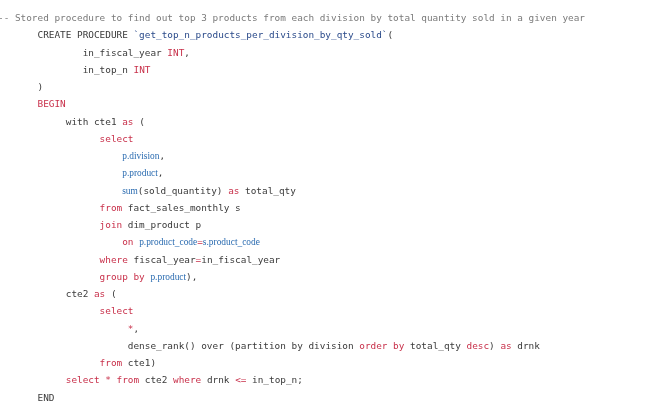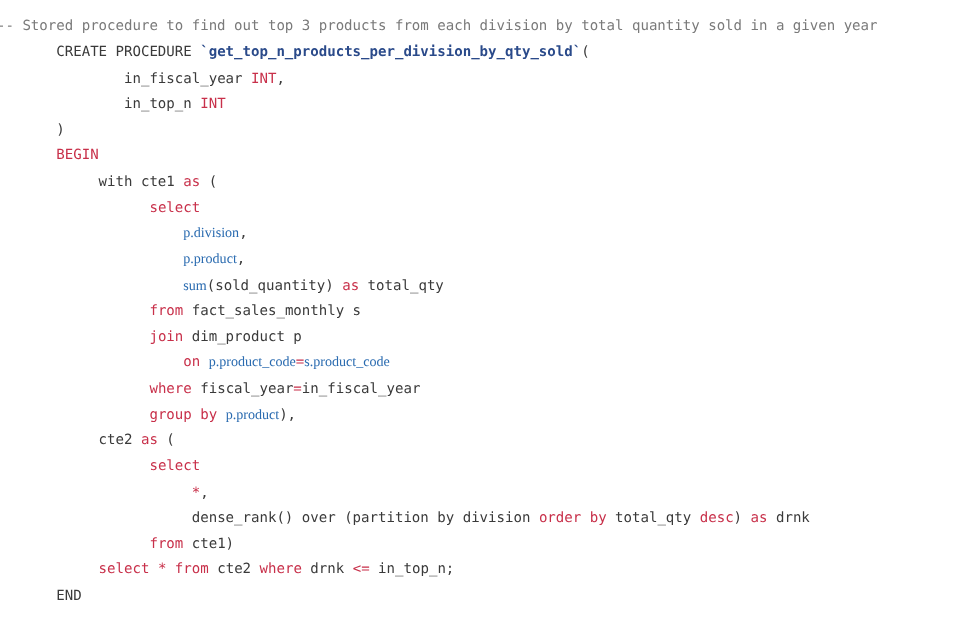--- a/index.html
+++ b/index.html
@@ -22,19 +22,19 @@
       font-size: 9.4px;
       line-height: 17.25px;
       color: #3a3a3a;
       white-space: pre;
       letter-spacing: 0px;
     }
     .line { display: block; height: 17.25px; }
     .tok-comment { color: #7a7a7a; }
     .tok-keyword { color: #c8304a; text-align: center; }
     .tok-ident-blue { color: #2a6bb0; font-family: Liberation Serif, serif; }
-    .tok-string { color: #2a4a8a; font-weight: bold; }
+    .tok-string { color: #2a4a8a; }
     .tok-plain { color: #3a3a3a; }
   </style>
 </head>
 <body>
 
 <pre class="code" id="code"><span class="line"><span></span><span class="tok-comment">-- Stored procedure to find out top 3 products from each division by total quantity sold in a given year</span></span><span class="line"><span>       </span><span class="tok-plain">CREATE PROCEDURE </span><span class="tok-string">`get_top_n_products_per_division_by_qty_sold`</span><span class="tok-plain">(</span></span><span class="line"><span>               </span><span class="tok-plain">in_fiscal_year </span><span class="tok-keyword">INT</span><span class="tok-plain">,</span></span><span class="line"><span>               </span><span class="tok-plain">in_top_n </span><span class="tok-keyword">INT</span></span><span class="line"><span>       </span><span class="tok-plain">)</span></span><span class="line"><span>       </span><span class="tok-keyword">BEGIN</span></span><span class="line"><span>            </span><span class="tok-plain">with cte1 </span><span class="tok-keyword">as</span><span class="tok-plain"> (</span></span><span class="line"><span>                  </span><span class="tok-keyword">select</span></span><span class="line"><span>                      </span><span class="tok-ident-blue">p.division</span><span class="tok-plain">,</span></span><span class="line"><span>                      </span><span class="tok-ident-blue">p.product</span><span class="tok-plain">,</span></span><span class="line"><span>                      </span><span class="tok-ident-blue">sum</span><span class="tok-plain">(sold_quantity) </span><span class="tok-keyword">as</span><span class="tok-plain"> total_qty</span></span><span class="line"><span>                  </span><span class="tok-keyword">from</span><span class="tok-plain"> fact_sales_monthly s</span></span><span class="line"><span>                  </span><span class="tok-keyword">join</span><span class="tok-plain"> dim_product p</span></span><span class="line"><span>                      </span><span class="tok-keyword">on</span><span class="tok-plain"> </span><span class="tok-ident-blue">p.product_code</span><span class="tok-keyword">=</span><span class="tok-ident-blue">s.product_code</span></span><span class="line"><span>                  </span><span class="tok-keyword">where</span><span class="tok-plain"> fiscal_year</span><span class="tok-keyword">=</span><span class="tok-plain">in_fiscal_year</span></span><span class="line"><span>                  </span><span class="tok-keyword">group by</span><span class="tok-plain"> </span><span class="tok-ident-blue">p.product</span><span class="tok-plain">),</span></span><span class="line"><span>            </span><span class="tok-plain">cte2 </span><span class="tok-keyword">as</span><span class="tok-plain"> (</span></span><span class="line"><span>                  </span><span class="tok-keyword">select</span></span><span class="line"><span>                       </span><span class="tok-keyword">*</span><span class="tok-plain">,</span></span><span class="line"><span>                       </span><span class="tok-plain">dense_rank() over (partition by division </span><span class="tok-keyword">order by</span><span class="tok-plain"> total_qty </span><span class="tok-keyword">desc</span><span class="tok-plain">) </span><span class="tok-keyword">as</span><span class="tok-plain"> drnk</span></span><span class="line"><span>                  </span><span class="tok-keyword">from</span><span class="tok-plain"> cte1)</span></span><span class="line"><span>            </span><span class="tok-keyword">select</span><span class="tok-plain"> </span><span class="tok-keyword">*</span><span class="tok-plain"> </span><span class="tok-keyword">from</span><span class="tok-plain"> cte2 </span><span class="tok-keyword">where</span><span class="tok-plain"> drnk </span><span class="tok-keyword">&lt;=</span><span class="tok-plain"> in_top_n;</span></span><span class="line"><span>       </span><span class="tok-plain">END</span></span></pre>
 
 </body></html>

